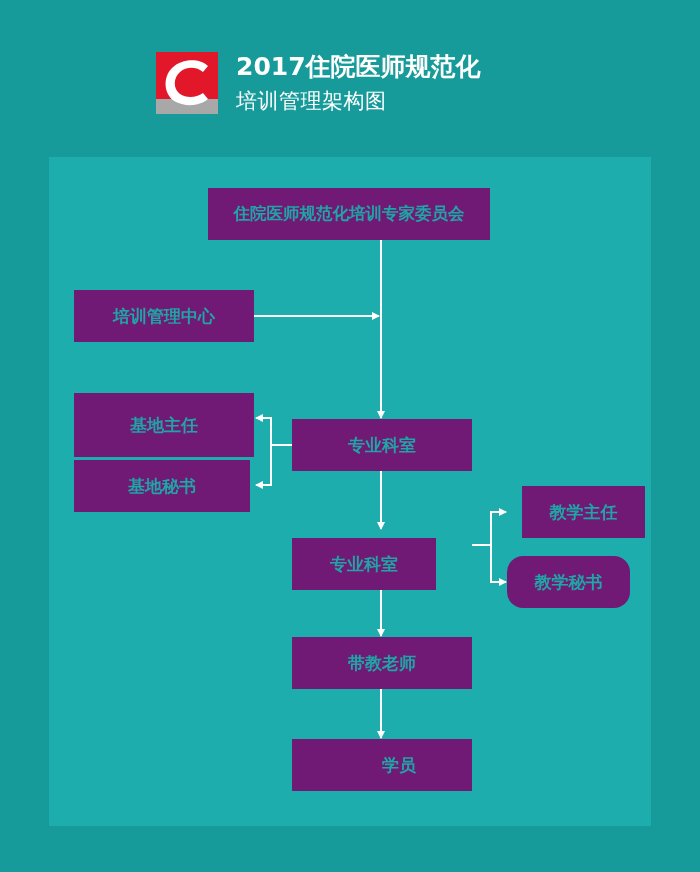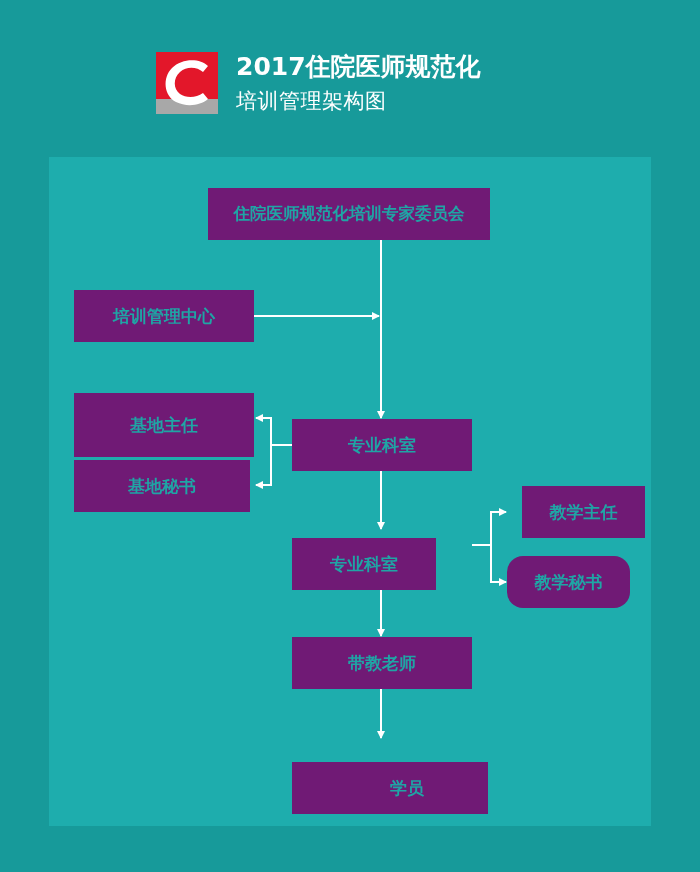--- a/index.html
+++ b/index.html
@@ -136,13 +136,13 @@
 
 <div class="node" style="left:208px;top:188px;width:282px;height:52px;font-size:16.5px;">住院医师规范化培训专家委员会</div>
 <div class="node" style="left:74px;top:290px;width:180px;height:52px;">培训管理中心</div>
 <div class="node" style="left:74px;top:393px;width:180px;height:64px;">基地主任</div>
 <div class="node" style="left:74px;top:460px;width:176px;height:52px;">基地秘书</div>
 <div class="node" style="left:292px;top:419px;width:180px;height:52px;">专业科室</div>
 <div class="node" style="left:292px;top:530px;width:144px;height:52px;margin-top:8px;">专业科室</div>
 <div class="node" style="left:522px;top:486px;width:123px;height:52px;">教学主任</div>
 <div class="node" style="left:507px;top:556px;width:123px;height:52px;border-radius:16px;">教学秘书</div>
 <div class="node" style="left:292px;top:637px;width:180px;height:52px;">带教老师</div>
-<div class="node" style="left:292px;top:762px;width:196px;height:52px;padding-left:34px;">学员</div>
+<div class="node" style="left:292px;top:739px;width:180px;height:52px;padding-left:34px;">学员</div>
 
 </body></html>

